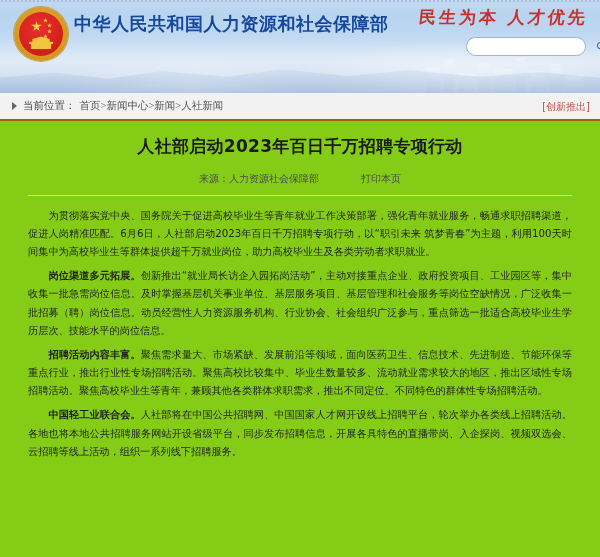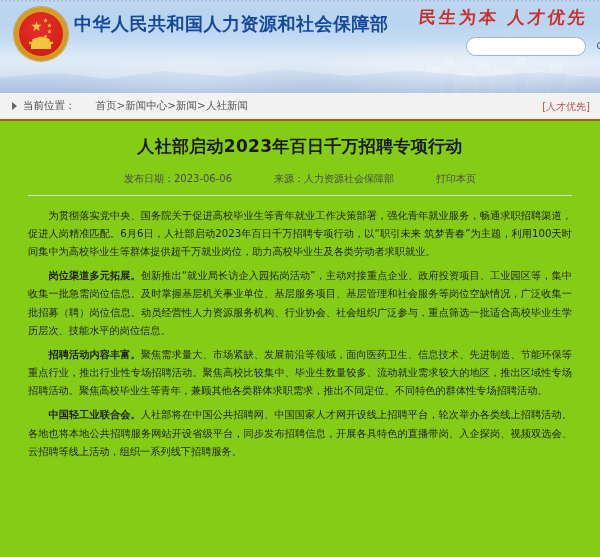--- a/index.html
+++ b/index.html
@@ -127,21 +127,21 @@
     margin-left: 12px; margin-right: 6px;
     width: 0; height: 0;
     border-left: 5px solid #666;
     border-top: 4px solid transparent;
     border-bottom: 4px solid transparent;
   }
   .crumb-label, .crumb-path {
     font-size: 10.5px; color: #444; white-space: nowrap;
     font-family: "DejaVu Sans", "Liberation Sans", sans-serif;
   }
-  .crumb-path { margin-left: 20px; color: #555; }
+  .crumb-path { margin-left: 4px; color: #555; font-family: Liberation Serif, serif; }
   .home-link {
     position: absolute; right: 10px; top: 7px;
     font-size: 10px; color: #c0504d; text-decoration: none;
     font-family: "DejaVu Sans", "Liberation Sans", sans-serif;
   }
 
   
   .article {
     position: relative;
     width: 600px; height: 436px;
@@ -216,28 +216,27 @@
         <line x1="10.2" y1="10.2" x2="14.5" y2="14.5" stroke="#3a6ba8" stroke-width="1.8" stroke-linecap="round"></line>
       </svg>
     </button>
   </div>
 </div>
 
 <div class="crumb-bar">
   <div class="crumb-arrow"></div>
   <span class="crumb-label">当前位置：</span>
   <span class="crumb-path">首页&gt;新闻中心&gt;新闻&gt;人社新闻</span>
-  <a class="home-link" href="#">[人才优先]</a>
+  <a class="home-link" href="#">[创新推出]</a>
 </div>
 
 <div class="article">
   <h1 class="headline">人社部启动2023年百日千万招聘专项行动</h1>
 
   <div class="meta-row">
-    <span>发布日期：2023-06-06</span>
     <span>来源：人力资源社会保障部</span>
     <span class="meta-print">打印本页</span>
   </div>
 
   <div class="divider"></div>
 
   <div class="body-text" id="article-body">
       <p>为贯彻落实党中央、国务院关于促进高校毕业生等青年就业工作决策部署，强化青年就业服务，畅通求职招聘渠道，促进人岗精准匹配。6月6日，人社部启动2023年百日千万招聘专项行动，以“职引未来 筑梦青春”为主题，利用100天时间集中为高校毕业生等群体提供超千万就业岗位，助力高校毕业生及各类劳动者求职就业。</p>
       <p><b>岗位渠道多元拓展。</b>创新推出“就业局长访企入园拓岗活动”，主动对接重点企业、政府投资项目、工业园区等，集中收集一批急需岗位信息。及时掌握基层机关事业单位、基层服务项目、基层管理和社会服务等岗位空缺情况，广泛收集一批招募（聘）岗位信息。动员经营性人力资源服务机构、行业协会、社会组织广泛参与，重点筛选一批适合高校毕业生学历层次、技能水平的岗位信息。</p>
       <p><b>招聘活动内容丰富。</b>聚焦需求量大、市场紧缺、发展前沿等领域，面向医药卫生、信息技术、先进制造、节能环保等重点行业，推出行业性专场招聘活动。聚焦高校比较集中、毕业生数量较多、流动就业需求较大的地区，推出区域性专场招聘活动。聚焦高校毕业生等青年，兼顾其他各类群体求职需求，推出不同定位、不同特色的群体性专场招聘活动。</p>

